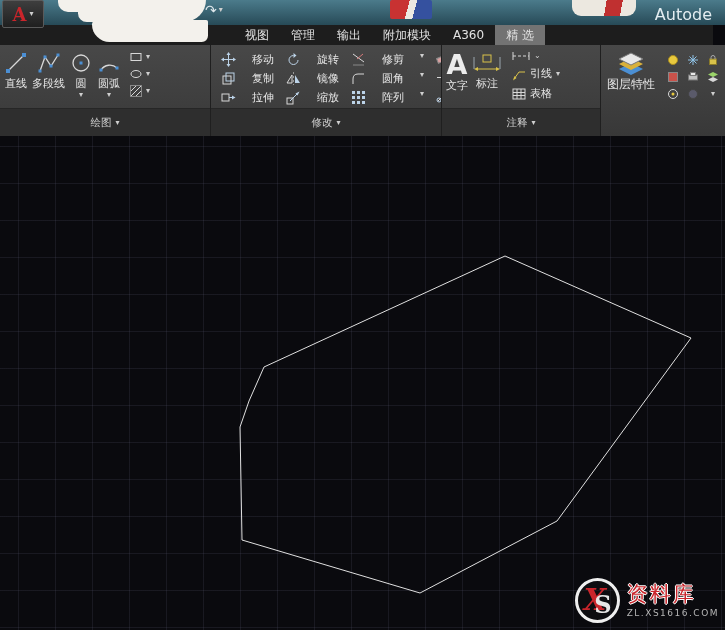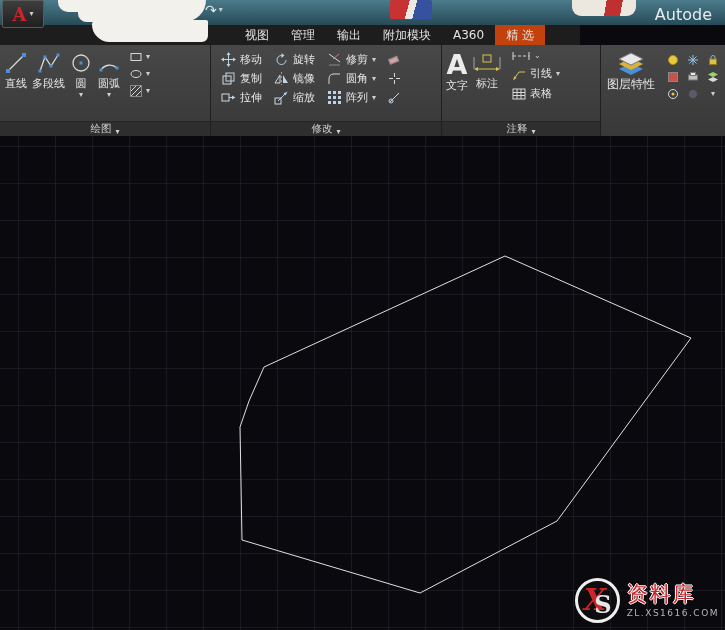--- a/index.html
+++ b/index.html
@@ -23,44 +23,44 @@
   .smudge{position:absolute;background:#f3f1ec;z-index:5}
   .smudge-1{left:78px;top:0;width:128px;height:22px;border-radius:0 0 45px 18px}
   .smudge-2{left:92px;top:20px;width:116px;height:22px;border-radius:10px 4px 14px 40px}
   .smudge-3{left:58px;top:0;width:34px;height:12px;border-radius:0 0 12px 10px}
   .art-1{position:absolute;left:390px;top:0;width:42px;height:19px;z-index:6;border-radius:2px;
     background:linear-gradient(105deg,#c83232 0 42%,#ece9e2 42% 58%,#35519f 58% 100%);}
   .art-2{position:absolute;left:572px;top:0;width:64px;height:16px;z-index:6;border-radius:0 0 9px 9px;
     background:linear-gradient(100deg,#ece8e0 0 52%,#c03030 52% 76%,#ece8e0 76% 100%);}
 
   
-  .tabrow{position:absolute;top:25px;left:0;width:580px;height:20px;background:#1d1d1d;
+  .tabrow{position:absolute;top:25px;left:0;width:713px;height:20px;background:#1d1d1d;
     display:flex;align-items:stretch;}
   .tabspacer{width:234px}
   .tab{display:flex;align-items:center;padding:0 11px;color:#e2e2e2;font-size:12px;white-space:nowrap;cursor:default}
-  .tab.special{background:#c2410c}
+  .tab.special{background:#737373}
 
   
   .ribbon{position:absolute;top:45px;left:0;width:725px;height:91px;background:#1f1f1f;
     display:flex;gap:1px;}
   .panel{background:linear-gradient(#484848,#383838);display:flex;flex-direction:column;overflow:hidden}
   .panel-draw{width:210px}.panel-modify{width:230px}.panel-annotate{width:158px}.panel-layers{flex:1}
   .panel-body{flex:1;display:flex;align-items:flex-start;padding:3px 2px 0 2px}
-  .panel-label{height:15px;background:#2e2e2e;border-top:1px solid #262626;color:#cfcfcf;
-    font-size:10.5px;display:flex;align-items:flex-end;justify-content:center;gap:4px;cursor:default}
+  .panel-label{height:28px;background:#2e2e2e;border-top:1px solid #262626;color:#cfcfcf;
+    font-size:10.5px;display:flex;align-items:center;justify-content:center;gap:4px;cursor:default}
 
   .bigbtn{display:flex;flex-direction:column;align-items:center;justify-content:flex-start;
     color:#e6e6e6;font-size:11px;padding:3px 2px 0 2px;line-height:1.25;cursor:default;border-radius:2px}
   .bigbtn svg{margin-bottom:2px}
   .minicol{display:flex;flex-direction:column;gap:3px;margin-left:6px;padding-top:2px}
   .minibtn{display:flex;align-items:center;gap:3px;cursor:default}
 
   .modgrid{display:grid;grid-template-columns:auto auto auto auto;column-gap:12px;row-gap:4px;
     padding:4px 4px 0 8px;font-size:11px;color:#e6e6e6}
-  .modbtn{display:flex;align-items:center;gap:4px;cursor:default;white-space:nowrap}
+  .modbtn{display:flex;gap:16px;cursor:default;white-space:nowrap}
 
   .anncol{display:flex;flex-direction:column;gap:5px;margin-left:8px;padding-top:3px;
     font-size:11px;color:#e6e6e6}
   .annrow{display:flex;align-items:center;gap:4px;cursor:default;white-space:nowrap}
   .glyph-a{font-size:27px;font-weight:bold;color:#ececec;line-height:1;margin-bottom:1px}
 
   .layergrid{display:grid;grid-template-columns:repeat(3,16px);column-gap:4px;row-gap:5px;
     margin-left:6px;padding-top:6px}
   .layergrid span{display:flex;align-items:center;justify-content:center;cursor:default}
 

